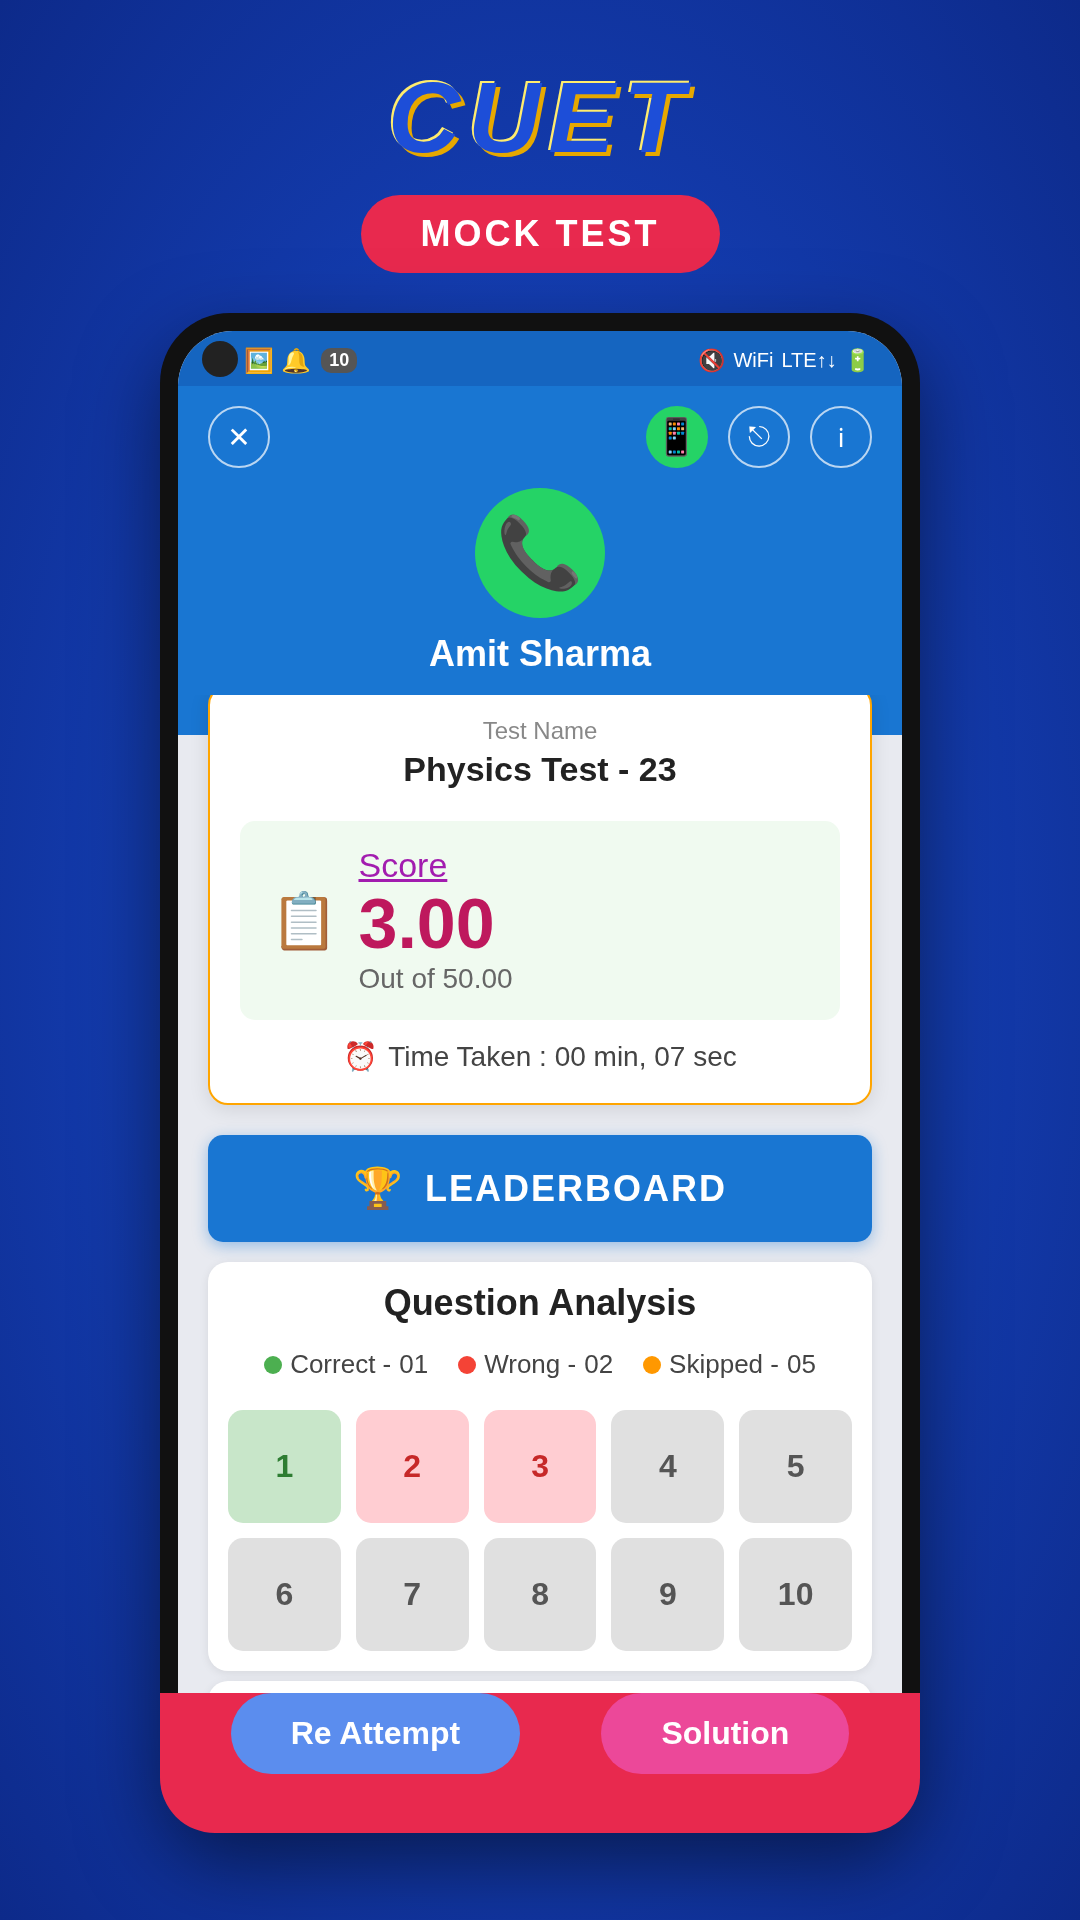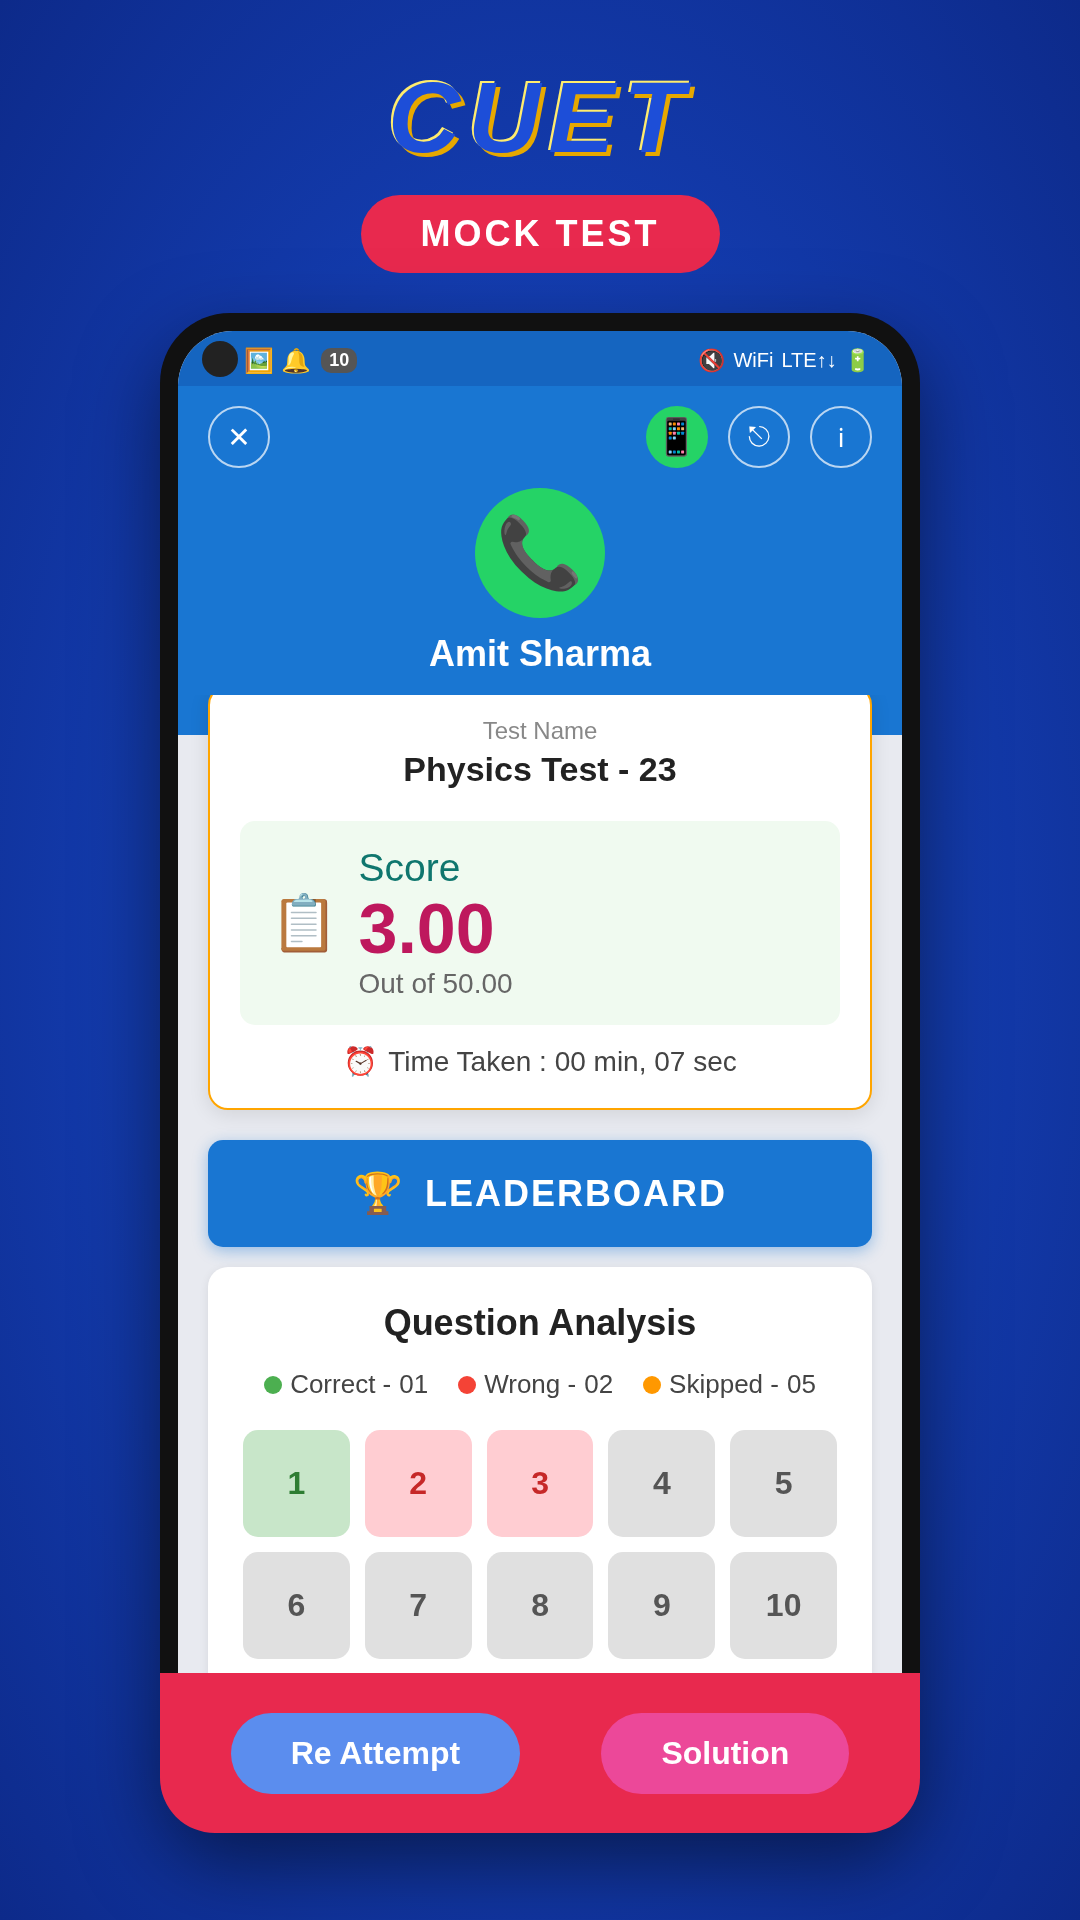--- a/index.html
+++ b/index.html
@@ -212,23 +212,24 @@
     }
     .score-icon {
       font-size: 55px;
     }
     .score-details {
       display: flex;
       flex-direction: column;
       gap: 4px;
     }
     .score-label {
-      color: #0f766e;
-      font-size: 39px;
+      color: #a21caf;
+      font-size: 34px;
       font-weight: 500;
+      text-decoration: underline;
     }
     .score-value {
       color: #be185d;
       font-size: 70px;
       font-weight: 700;
       line-height: 1;
     }
     .score-outof {
       color: #666;
       font-size: 28px;
@@ -264,21 +265,21 @@
     }
     .trophy-icon {
       font-size: 40px;
     }
 
     
     .analysis-card {
       background: white;
       margin: 10px 30px;
       border-radius: 20px;
-      padding: 35px;
+      padding: 20px;
       box-shadow: 0 2px 10px rgba(0,0,0,0.08);
     }
     .analysis-title {
       text-align: center;
       font-size: 36px;
       font-weight: 700;
       color: #222;
       margin-bottom: 25px;
     }
     .analysis-legend {
@@ -339,24 +340,24 @@
       font-weight: 700;
       color: #333;
     }
 
     
     .bottom-bar {
       position: absolute;
       bottom: 0;
       left: 0;
       right: 0;
-      height: 160px;
+      height: 140px;
       background: #e8294e;
       display: flex;
-      align-items: center;
+      align-items: flex-start;
       justify-content: space-around;
       padding: 0 30px;
       border-radius: 0 0 55px 55px;
     }
     .bottom-btn {
       padding: 22px 60px;
       border-radius: 50px;
       font-size: 32px;
       font-weight: 600;
       cursor: pointer;

